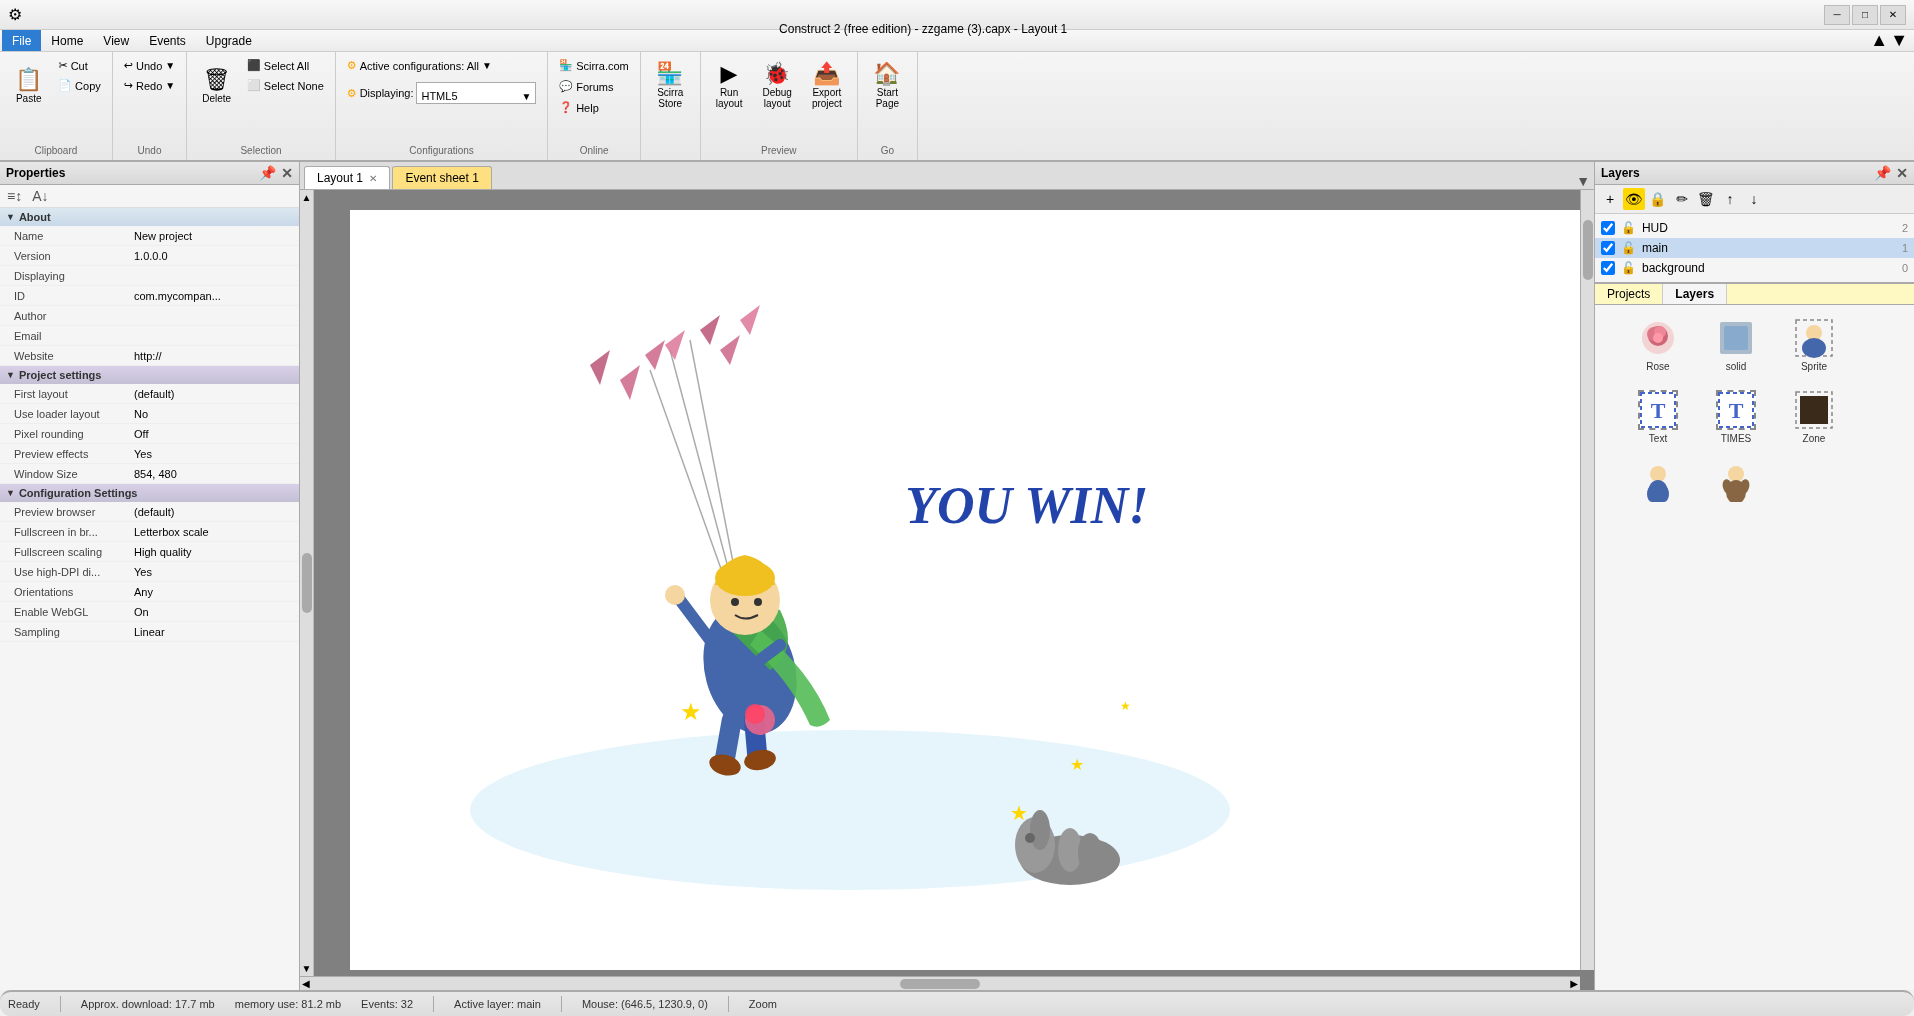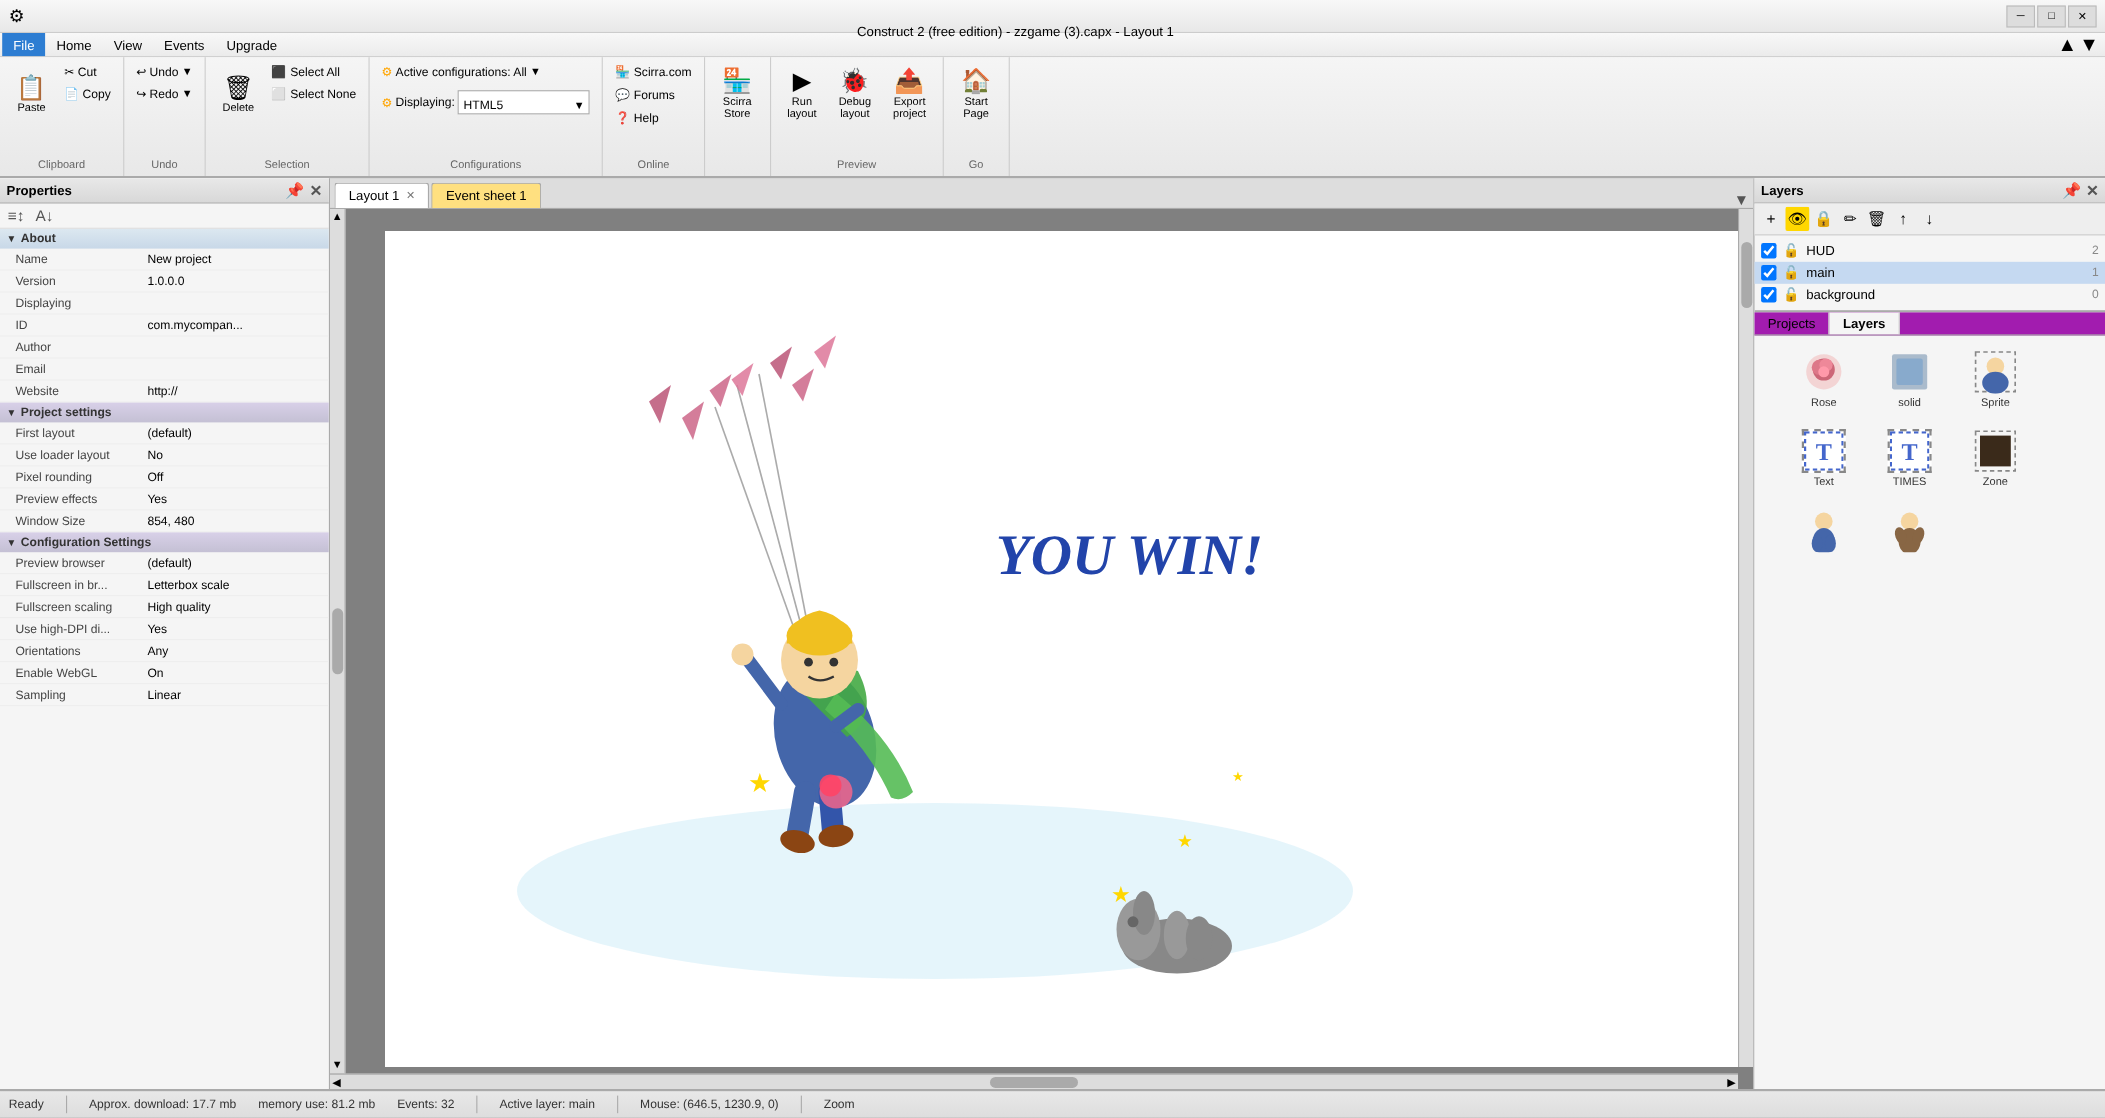--- a/index.html
+++ b/index.html
@@ -269,21 +269,21 @@
     
     #bottom-panel {
       height: 320px;
       border-top: 1px solid #aaa;
       display: flex;
       flex-direction: column;
       background: #f5f5f5;
     }
     #bottom-tabs {
       display: flex; border-bottom: 1px solid #aaa;
-      background: #a21caf;
+      background: #fef9c3;
     }
     .bottom-tab {
       padding: 3px 12px; cursor: pointer;
       font-size: 12px; border-right: 1px solid #ccc;
     }
     .bottom-tab.active { background: #f5f5f5; font-weight: bold; }
     #objects-grid {
       flex: 1; padding: 8px;
       display: flex; flex-wrap: wrap; gap: 8px; align-content: flex-start;
       overflow-y: auto;
@@ -298,21 +298,21 @@
     .obj-icon.dashed { border: 2px dashed #888; background: white; font-size: 20px; }
     .obj-name { font-size: 10px; text-align: center; color: #333; }
 
     
     #statusbar {
       height: 26px;
       background: linear-gradient(to bottom, #e8e8e8, #ddd);
       border-top: 2px solid #aaa;
       display: flex; align-items: center;
       padding: 0 8px; gap: 20px;
-      font-size: 11px; color: #333;
+      font-size: 11px; color: #333; border-radius: 11px;
     }
     .status-sep { width: 1px; height: 16px; background: #aaa; }
 
     
     #tab-drop-arrow {
       margin-left: auto; margin-right: 4px;
       cursor: pointer; font-size: 14px; color: #555;
     }
 
     

